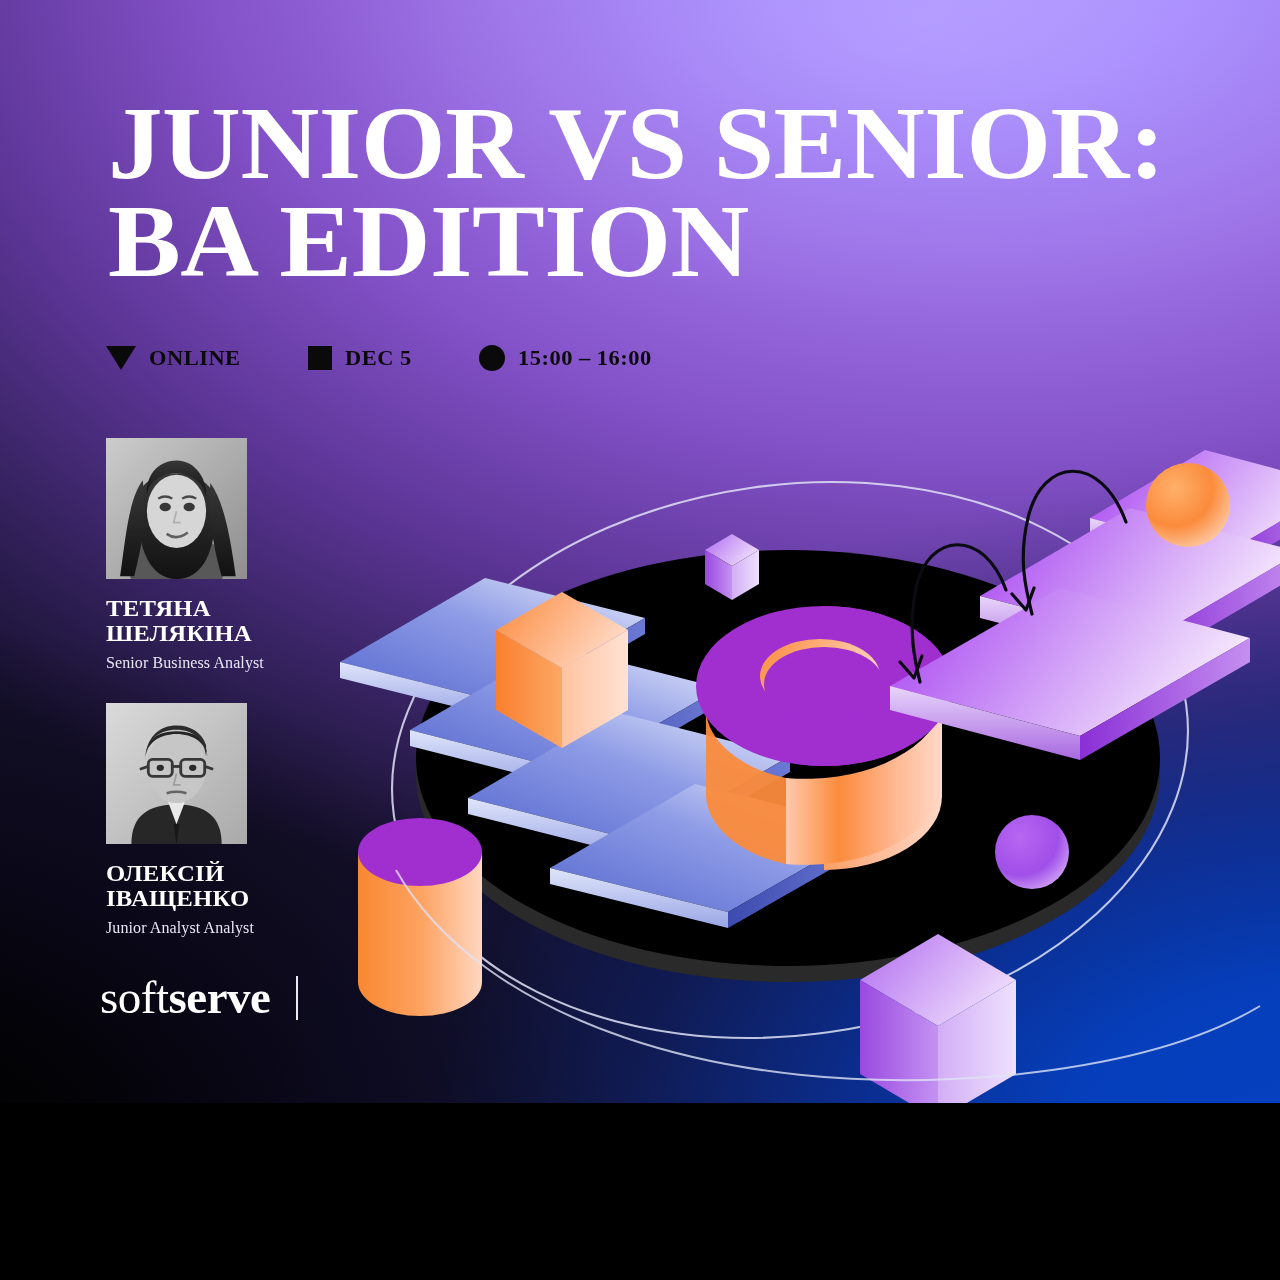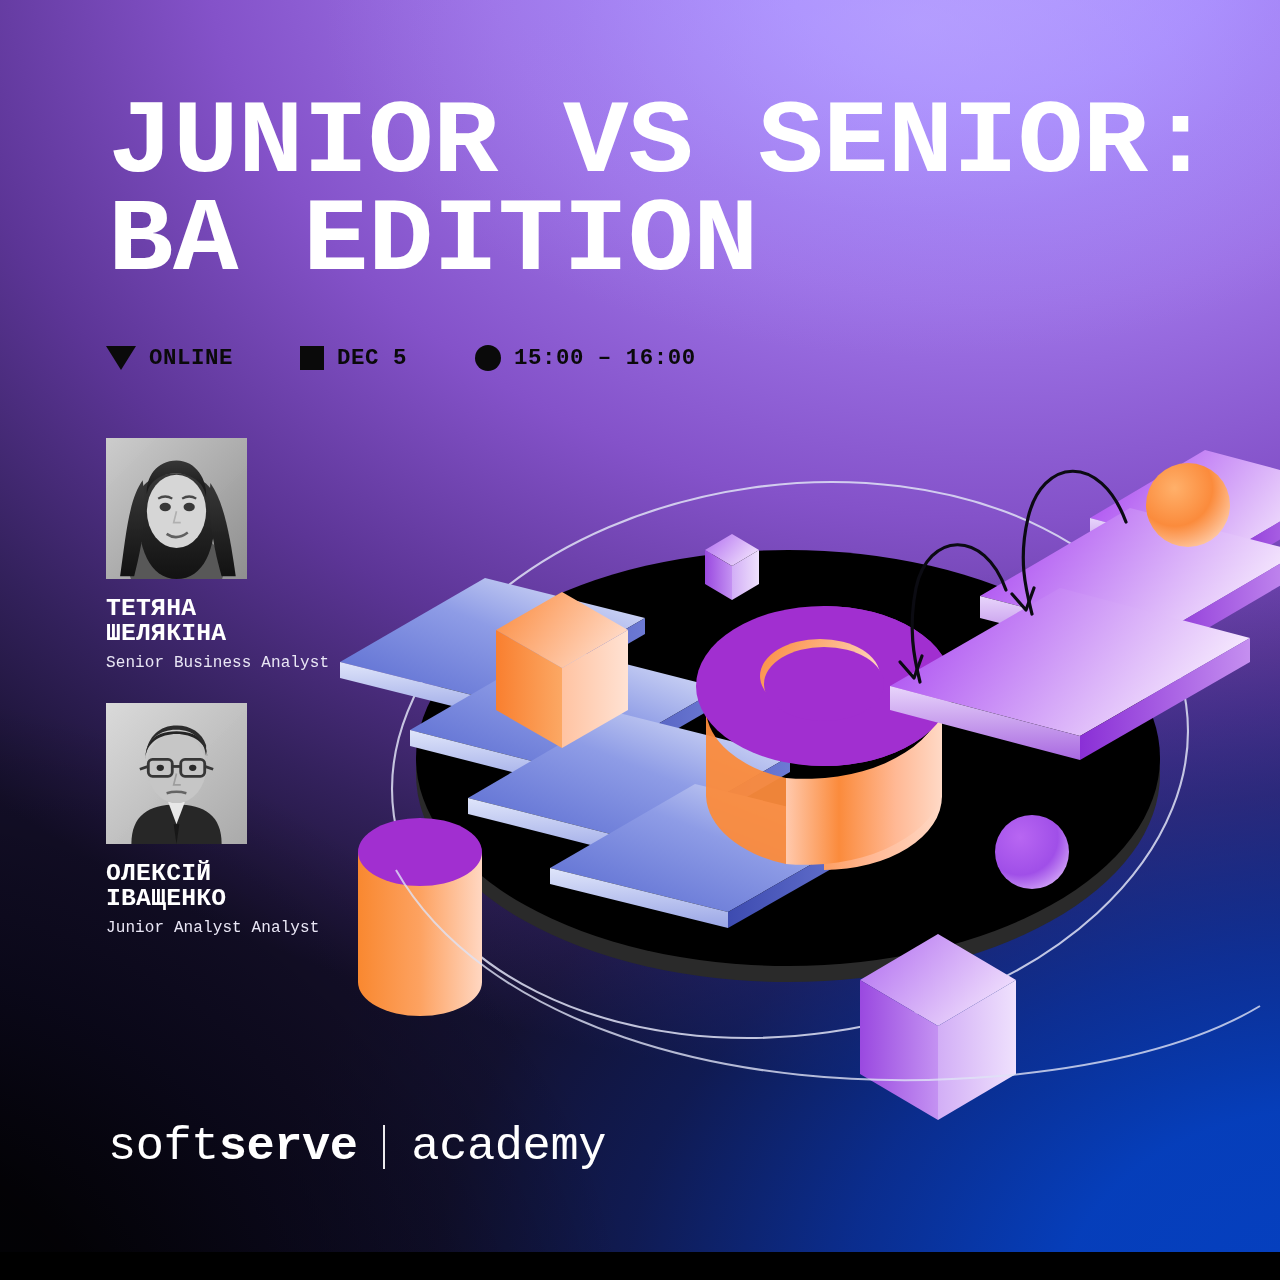--- a/index.html
+++ b/index.html
@@ -3,23 +3,23 @@
 <meta charset="utf-8">
 <style>
   html, body {
     margin: 0;
     padding: 0;
     background: #000;
   }
   #poster {
     position: relative;
     width: 1280px;
-    height: 1252px;
+    height: 1103px;
     overflow: hidden;
-    font-family: Liberation Mono, monospace;
+    font-family: Liberation Serif, serif;
     background: #8b5cf6;
   }
 
   
   .bg-base {
     position: absolute; inset: 0;
     background:
       radial-gradient(120% 95% at 78% -8%,  #b39cff 0%,  #a98dfe 16%, #9d72e6 34%, #8452c9 52%, #5c3596 70%, #33215c 86%, #15102c 100%),
       linear-gradient(180deg, #9f66dd 0%, #8a56cc 26%, #4e2f8e 52%, #1b1538 78%, #05060f 100%);
   }
@@ -111,21 +111,20 @@
 
   
   .logo {
     position: absolute;
     left: 100px; bottom: 82px;
     display: flex;
     align-items: center;
     color: #ffffff;
     font-size: 47px;
     line-height: 1;
-    margin-left: 8px;
   }
   .logo-light { font-weight: 400; letter-spacing: -0.5px; }
   .logo-bold  { font-weight: 700; letter-spacing: -0.5px; }
   .logo-sep {
     width: 2px; height: 44px;
     background: #ffffff;
     margin: 0 26px;
     opacity: 0.92;
   }
   .logo-academy { font-weight: 400; letter-spacing: -0.4px; }
@@ -416,16 +415,15 @@
     </div>
     <div class="sp-name">ОЛЕКСІЙ
 ІВАЩЕНКО</div>
     <div class="sp-role">Junior Analyst Analyst</div>
   </div>
 
   <div class="logo">
     <span class="logo-light">soft</span>
     <span class="logo-bold">serve</span>
     <span class="logo-sep"></span>
-    <span class="logo-academy">academy</span>
   </div>
 
 </div>
 
 </body></html>

